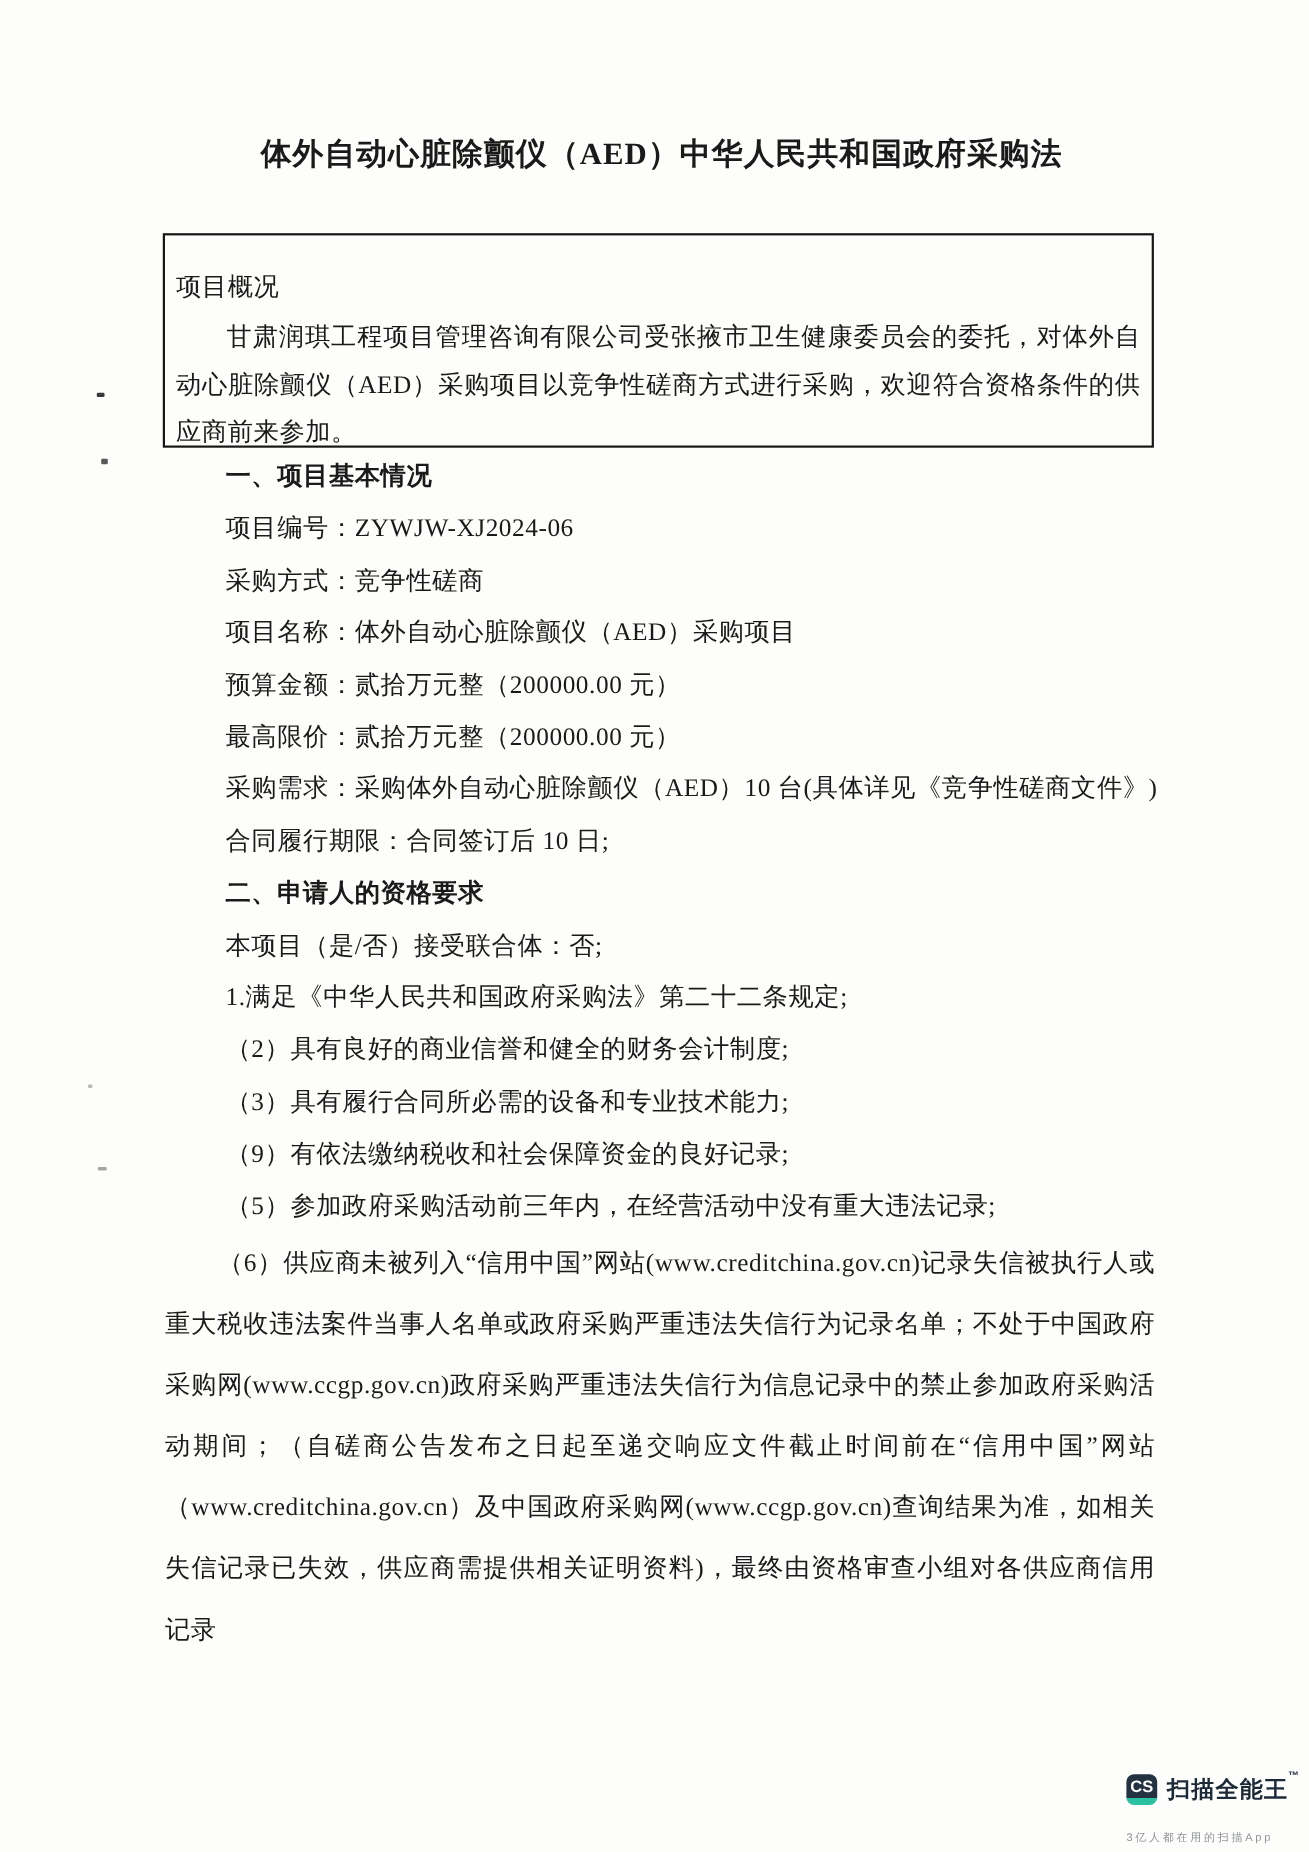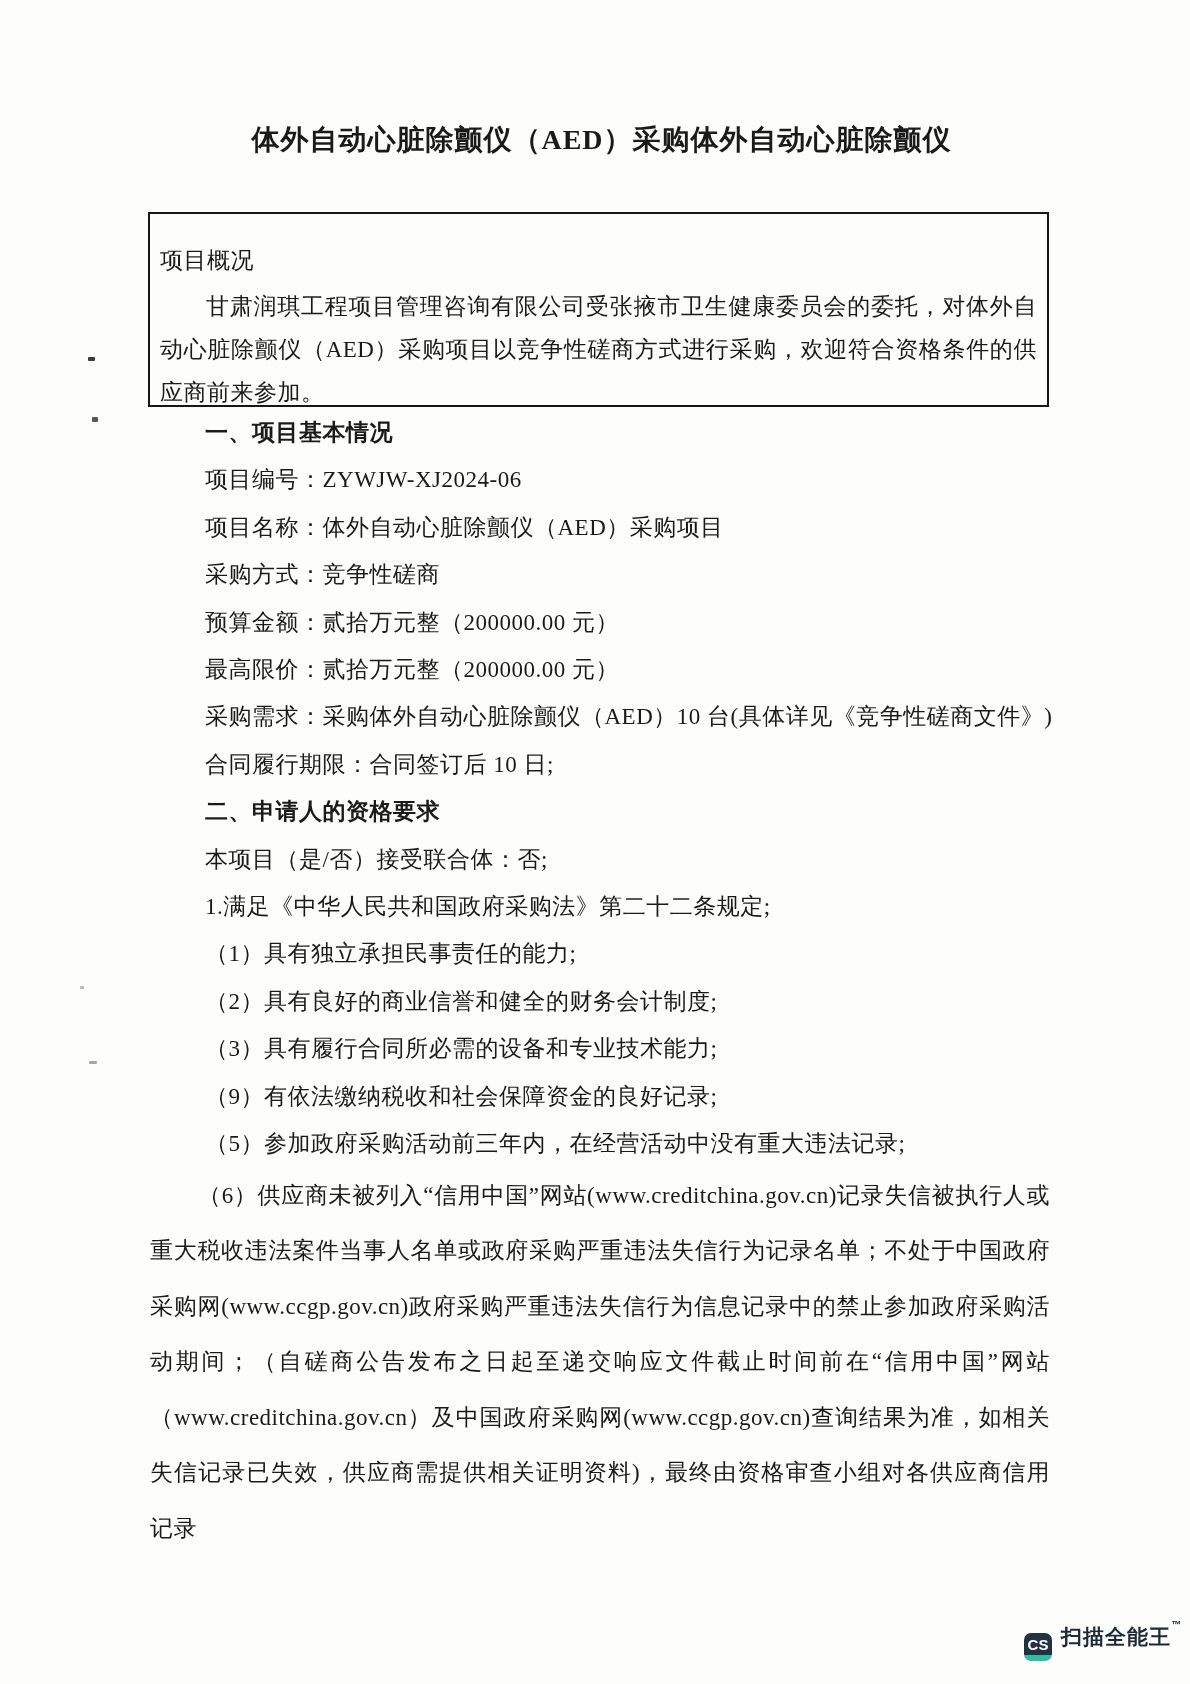--- a/index.html
+++ b/index.html
@@ -109,21 +109,20 @@
     height: 28px;
     border-radius: 7px;
     background: linear-gradient(to bottom, #233140 0%, #233140 78%, #2ac0a0 78%, #2ac0a0 100%);
     color: #ffffff;
     font-family: "Liberation Sans", sans-serif;
     font-weight: bold;
     font-size: 15px;
     text-align: center;
     line-height: 24px;
     flex: 0 0 auto;
-    margin-top: 20px;
   }
   .wm-brand {
     margin-left: 9px;
     font-family: "Liberation Sans", sans-serif;
     font-size: 21px;
     font-weight: bold;
     color: #1c2a38;
     letter-spacing: 1px;
     white-space: nowrap;
   }
@@ -141,41 +140,40 @@
     color: #8f9398;
     letter-spacing: 2.5px;
     white-space: nowrap;
   }
 </style>
 </head>
 <body>
 
 <div class="page">
 
-  <div class="doc-title">体外自动心脏除颤仪（AED）采购体外自动心脏除颤仪</div>
+  <div class="doc-title">体外自动心脏除颤仪（AED）中华人民共和国政府采购法</div>
 
   <div class="overview-box">
     <div class="overview-heading">项目概况</div>
     <p class="overview-body">甘肃润琪工程项目管理咨询有限公司受张掖市卫生健康委员会的委托，对体外自动心脏除颤仪（AED）采购项目以竞争性磋商方式进行采购，欢迎符合资格条件的供应商前来参加。</p>
   </div>
 
   <div class="content">
     <div class="line-item section-heading">一、项目基本情况</div>
     <div class="line-item">项目编号：ZYWJW-XJ2024-06</div>
+    <div class="line-item">采购方式：竞争性磋商</div>
     <div class="line-item">项目名称：体外自动心脏除颤仪（AED）采购项目</div>
-    <div class="line-item">采购方式：竞争性磋商</div>
     <div class="line-item">预算金额：贰拾万元整（200000.00 元）</div>
     <div class="line-item">最高限价：贰拾万元整（200000.00 元）</div>
     <div class="line-item">采购需求：采购体外自动心脏除颤仪（AED）10 台(具体详见《竞争性磋商文件》)</div>
     <div class="line-item">合同履行期限：合同签订后 10 日;</div>
     <div class="line-item section-heading">二、申请人的资格要求</div>
 
     <div class="line-item">本项目（是/否）接受联合体：否;</div>
     <div class="line-item">1.满足《中华人民共和国政府采购法》第二十二条规定;</div>
-    <div class="line-item">（1）具有独立承担民事责任的能力;</div>
     <div class="line-item">（2）具有良好的商业信誉和健全的财务会计制度;</div>
     <div class="line-item">（3）具有履行合同所必需的设备和专业技术能力;</div>
     <div class="line-item">（9）有依法缴纳税收和社会保障资金的良好记录;</div>
     <div class="line-item">（5）参加政府采购活动前三年内，在经营活动中没有重大违法记录;</div>
     <p class="wrap-para">（6）供应商未被列入“信用中国”网站(www.creditchina.gov.cn)记录失信被执行人或重大税收违法案件当事人名单或政府采购严重违法失信行为记录名单；不处于中国政府采购网(www.ccgp.gov.cn)政府采购严重违法失信行为信息记录中的禁止参加政府采购活动期间；（自磋商公告发布之日起至递交响应文件截止时间前在“信用中国”网站（www.creditchina.gov.cn）及中国政府采购网(www.ccgp.gov.cn)查询结果为准，如相关失信记录已失效，供应商需提供相关证明资料)，最终由资格审查小组对各供应商信用记录</p>
   </div>
 
   <div class="artifact a1"></div>
   <div class="artifact a2"></div>
   <div class="artifact a3"></div>

